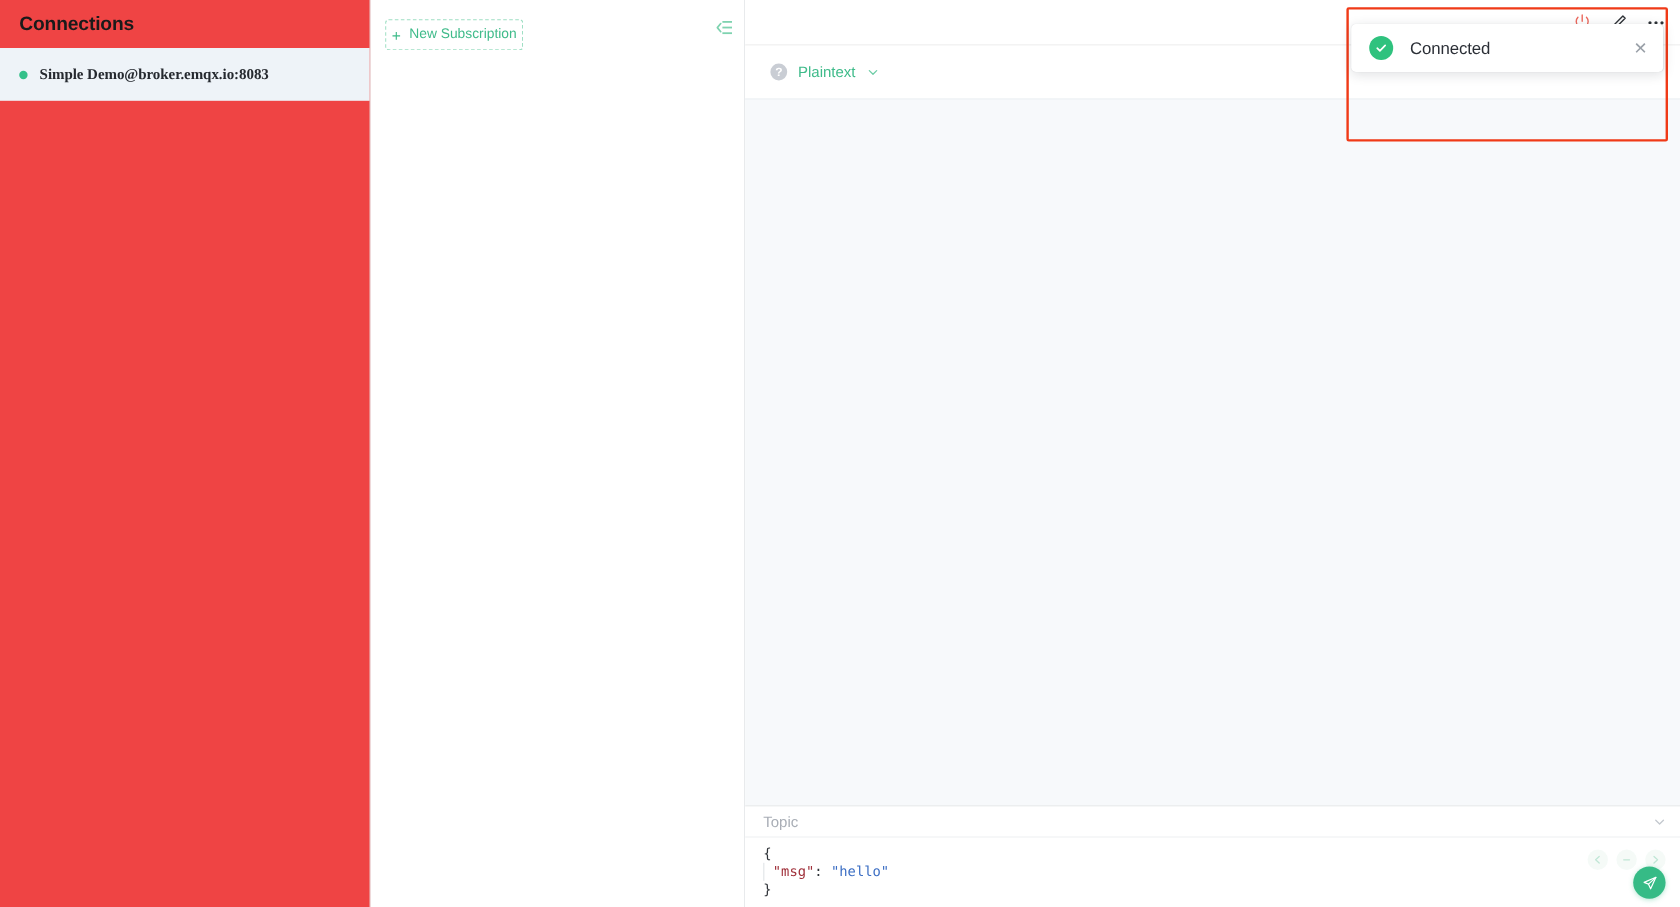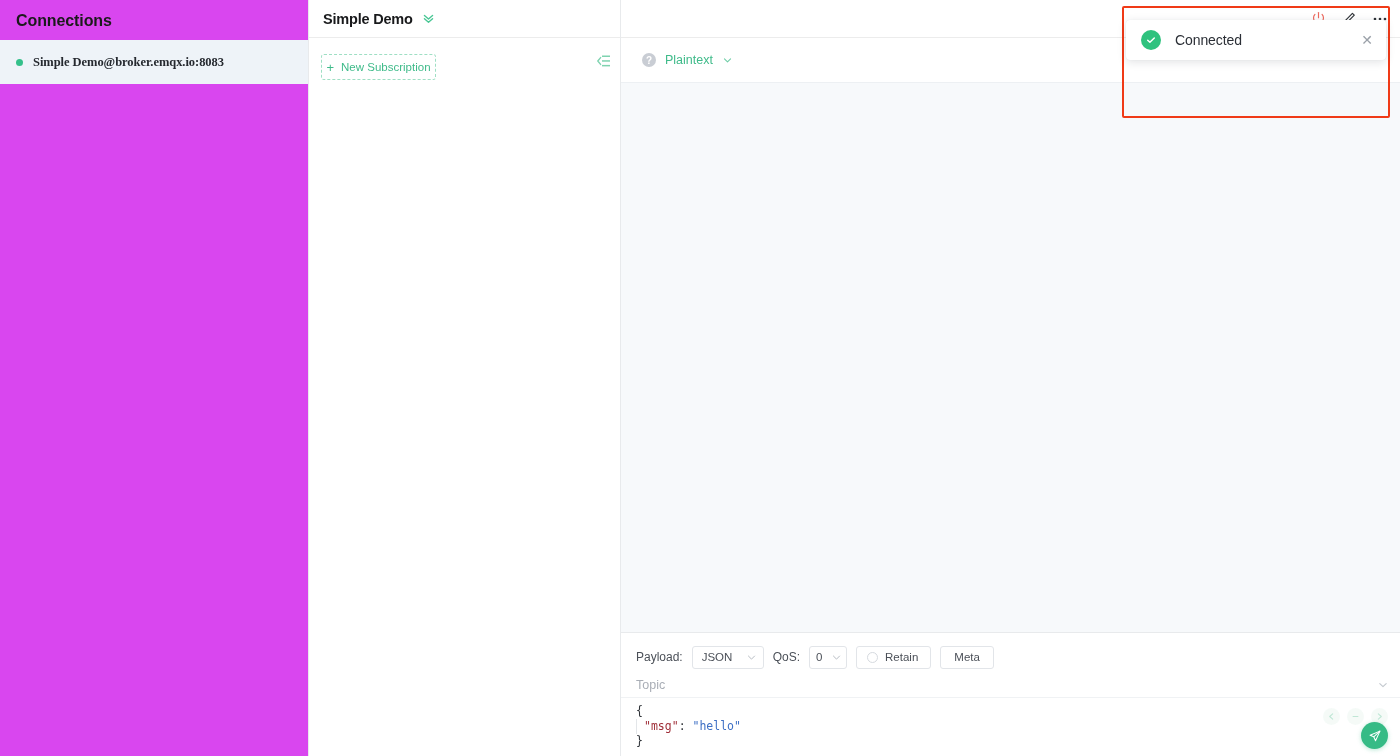--- a/index.html
+++ b/index.html
@@ -8,21 +8,21 @@
     font-family: "Liberation Sans", sans-serif;
     background: #ffffff;
     overflow: hidden;
     -webkit-font-smoothing: antialiased;
   }
   .app { display: flex; width: 1400px; height: 756px; position: relative; }
 
   
   .sidebar {
     width: 309px; height: 756px;
-    background: #d946ef;
+    background: #ef4444;
     border-right: 1px solid #e8eaec;
     flex: 0 0 309px;
   }
   .sidebar-title {
     font-size: 16px; font-weight: bold; color: #1a1a1a;
     padding: 12px 16px 10px 16px; letter-spacing: -0.1px;
   }
   .conn-item {
     display: flex; align-items: center;
     height: 44px; padding: 0 16px;
@@ -179,29 +179,20 @@
 
   <div class="sidebar">
     <div class="sidebar-title">Connections</div>
     <div class="conn-item">
       <span class="conn-dot"></span>
       <span class="conn-label">Simple Demo@broker.emqx.io:8083</span>
     </div>
   </div>
 
   <div class="center">
-    <div class="center-head">
-      <span class="center-title">Simple Demo</span>
-      <span class="dbl-chev">
-        <svg width="13" height="13" viewBox="0 0 16 16">
-          <path d="M3 4.2 L8 8.6 L13 4.2" fill="none" stroke="#4ac795" stroke-width="1.7" stroke-linecap="round" stroke-linejoin="round"></path>
-          <path d="M3 8.2 L8 12.6 L13 8.2" fill="none" stroke="#4ac795" stroke-width="1.7" stroke-linecap="round" stroke-linejoin="round"></path>
-        </svg>
-      </span>
-    </div>
     <div class="subs-body">
       <div class="new-sub-btn">
         <span class="plus-sign">+</span>
         <span>New Subscription</span>
       </div>
       <span class="collapse-icon">
         <svg width="18" height="18" viewBox="0 0 18 18">
           <rect x="7" y="3.5" width="8" height="1.5" fill="#7fd3b0"></rect>
           <rect x="7" y="8.2" width="8" height="1.5" fill="#7fd3b0"></rect>
           <rect x="7" y="12.9" width="8" height="1.5" fill="#7fd3b0"></rect>
@@ -241,41 +232,20 @@
         <span>Plaintext</span>
         <svg width="9" height="9" viewBox="0 0 10 10">
           <path d="M1.6 3.2 L5 6.6 L8.4 3.2" fill="none" stroke="#6fcda7" stroke-width="1.2" stroke-linecap="round" stroke-linejoin="round"></path>
         </svg>
       </span>
     </div>
 
     <div class="msg-area"></div>
 
     <div class="publish">
-      <div class="pub-toolbar">
-        <span class="pub-lab">Payload:</span>
-        <span class="mini-select">
-          <span>JSON</span>
-          <svg width="9" height="9" viewBox="0 0 10 10">
-            <path d="M1.6 3.4 L5 6.8 L8.4 3.4" fill="none" stroke="#b6bbc2" stroke-width="1.1" stroke-linecap="round" stroke-linejoin="round"></path>
-          </svg>
-        </span>
-        <span class="pub-lab">QoS:</span>
-        <span class="mini-select qos">
-          <span>0</span>
-          <svg width="9" height="9" viewBox="0 0 10 10">
-            <path d="M1.6 3.4 L5 6.8 L8.4 3.4" fill="none" stroke="#b6bbc2" stroke-width="1.1" stroke-linecap="round" stroke-linejoin="round"></path>
-          </svg>
-        </span>
-        <span class="chk-btn">
-          <span class="radio-o"></span>
-          <span>Retain</span>
-        </span>
-        <span class="meta-btn">Meta</span>
-      </div>
 
       <div class="topic-row">
         <span class="topic-ph">Topic</span>
         <svg width="10" height="10" viewBox="0 0 10 10">
           <path d="M1.8 3.6 L5 6.7 L8.2 3.6" fill="none" stroke="#c3c8ce" stroke-width="1.1" stroke-linecap="round" stroke-linejoin="round"></path>
         </svg>
       </div>
 
       <div class="editor">
         <div class="ln"><span class="jpunc">{</span></div>

